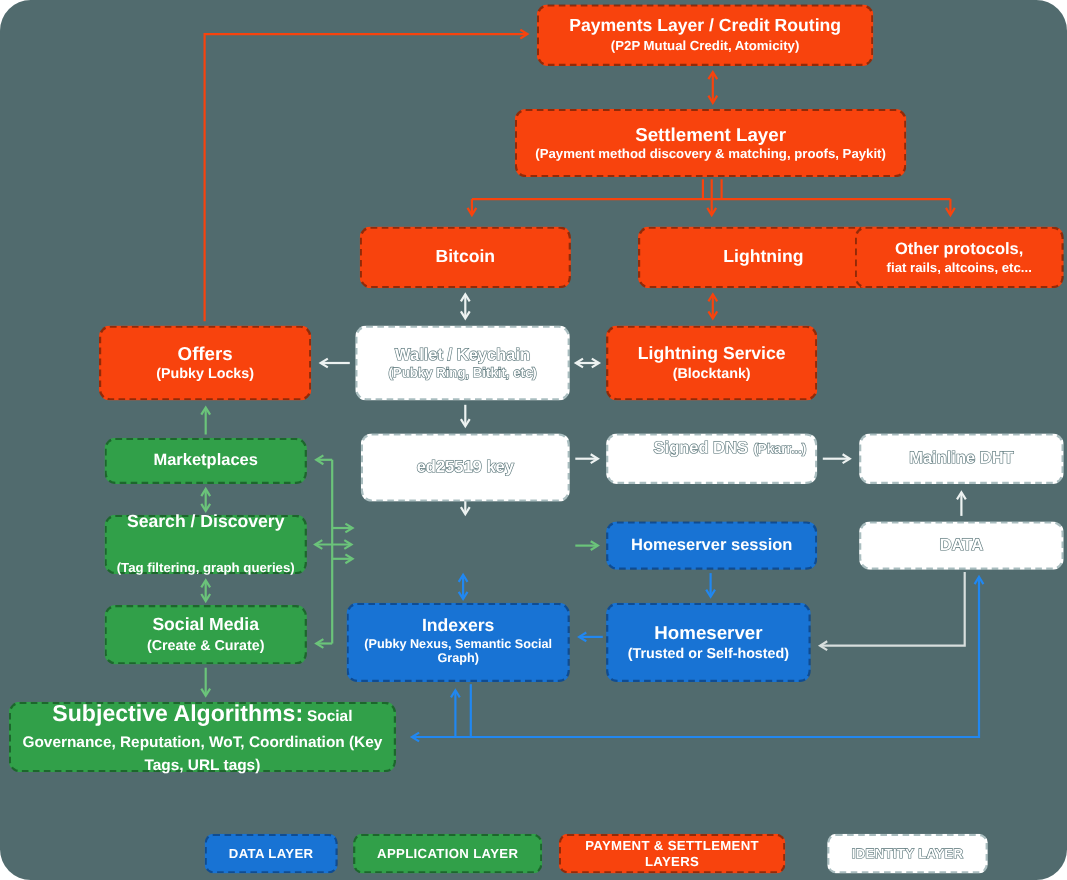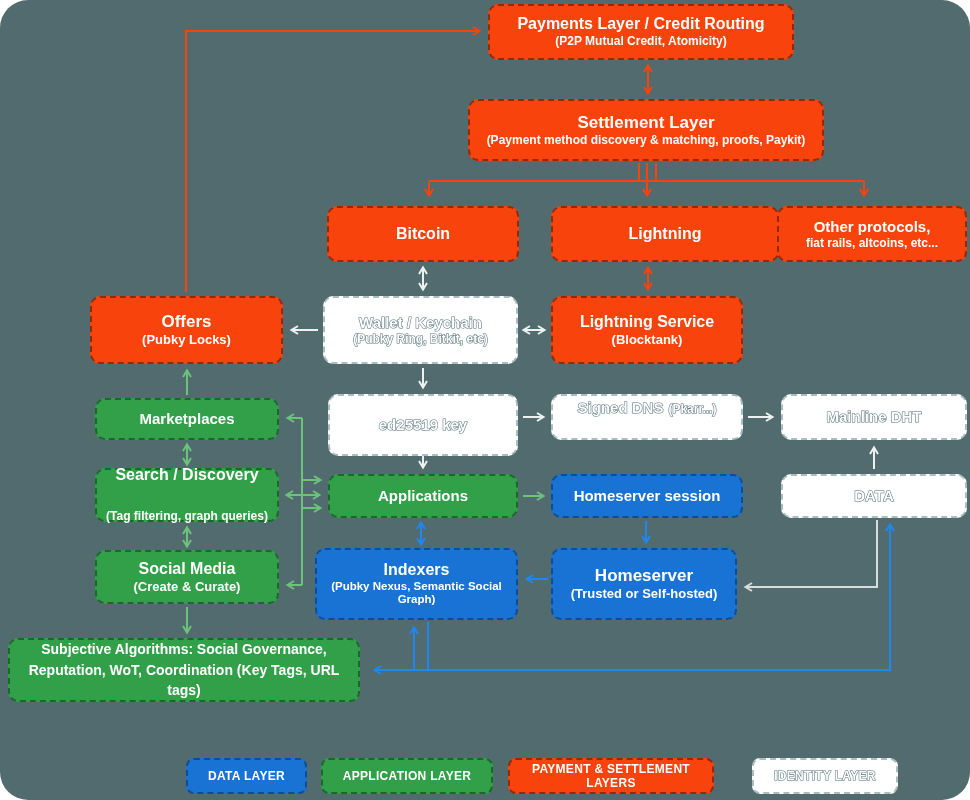--- a/index.html
+++ b/index.html
@@ -22,24 +22,24 @@
   .s13{font-size:13px !important;}
   .s11{font-size:11.5px !important;}
   .payment{background:#F8430D; border:2px dashed rgba(45,18,5,.5);}
   .app{background:#31A049; border:2px dashed rgba(8,46,16,.5);}
   .data{background:#1873D4; border:2px dashed rgba(6,38,80,.5);}
   .identity{background:#FFFFFF; border:2px dashed #AABEC0;}
   .identity .t,.identity .s{
     color:#fff; -webkit-text-stroke:1.1px #5A767A; paint-order:stroke fill;
     text-shadow:0 0 1px rgba(90,118,122,.55);
   }
-  .inline{flex-direction:row; gap:5px; align-items:baseline;}
+  .inline{flex-direction:row; gap:5px; align-items:baseline;justify-content:flex-end;}
   .legend{border-radius:8px; font-size:12px; letter-spacing:.3px;}
   .subj{margin:0; font-size:13px; line-height:1.45;}
-  .subj .t2{font-size:14px;}
+  .subj .t2{font-size:21px;}
   .subj .s2{font-size:14px;}
 </style>
 </head>
 <body>
 
 <div id="canvas">
 
   <svg id="edges" viewBox="0 0 970 800" xmlns="http://www.w3.org/2000/svg">
     <defs>
       <marker id="m-o" markerUnits="userSpaceOnUse" markerWidth="12" markerHeight="12" refX="7.5" refY="5.5" orient="auto-start-reverse">
@@ -114,21 +114,21 @@
 
   <div class="node payment" style="left:468px;top:99px;width:356px;height:62px;">
     <span class="t t17">Settlement Layer</span>
     <span class="s">(Payment method discovery &amp; matching, proofs, Paykit)</span>
   </div>
 
   <div class="node payment" style="left:327px;top:206px;width:192px;height:56px;">
     <span class="t">Bitcoin</span>
   </div>
 
-  <div class="node payment" style="left:551px;top:206px;width:228px;height:56px;">
+  <div class="node payment" style="left:580px;top:206px;width:228px;height:56px;">
     <span class="t">Lightning</span>
   </div>
 
   <div class="node payment" style="left:777px;top:206px;width:190px;height:56px;">
     <span class="t t15">Other protocols,</span>
     <span class="s">fiat rails, altcoins, etc...</span>
   </div>
 
   <div class="node payment" style="left:90px;top:296px;width:193px;height:68px;">
     <span class="t t17">Offers</span>
@@ -160,23 +160,20 @@
 
   <div class="node identity" style="left:781px;top:394px;width:186px;height:46px;">
     <span class="t t15">Mainline DHT</span>
   </div>
 
   <div class="node app" style="left:95px;top:468px;width:184px;height:54px;gap:24px;">
     <span class="t">Search / Discovery</span>
     <span class="s">(Tag filtering, graph queries)</span>
   </div>
 
-  <div class="node app" style="left:328px;top:474px;width:190px;height:44px;">
-    <span class="t t15">Applications</span>
-  </div>
 
   <div class="node data" style="left:551px;top:474px;width:192px;height:44px;">
     <span class="t t15">Homeserver session</span>
   </div>
 
   <div class="node identity" style="left:781px;top:474px;width:186px;height:44px;">
     <span class="t t15">DATA</span>
   </div>
 
   <div class="node app" style="left:95px;top:550px;width:184px;height:54px;">

